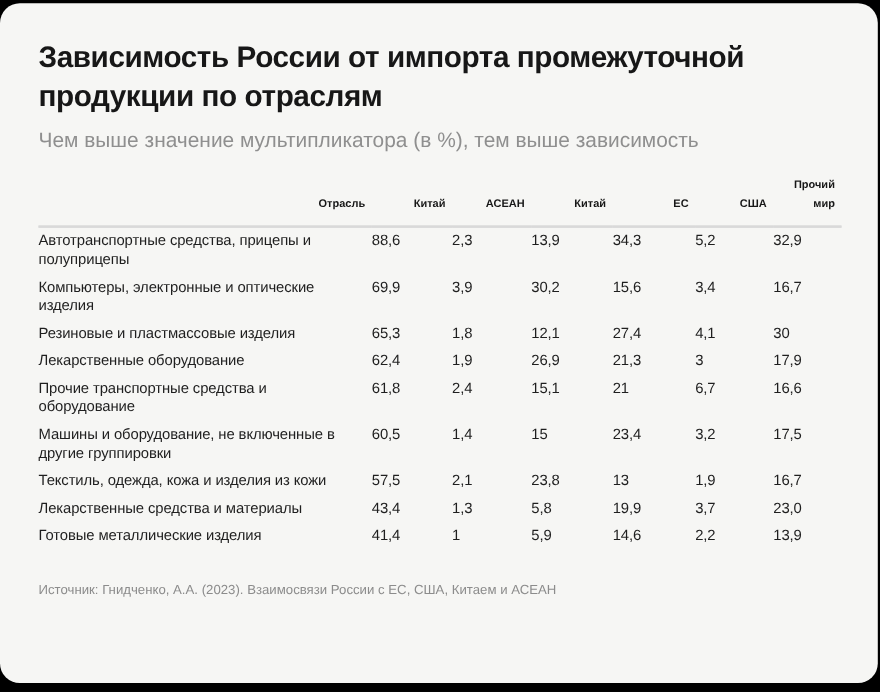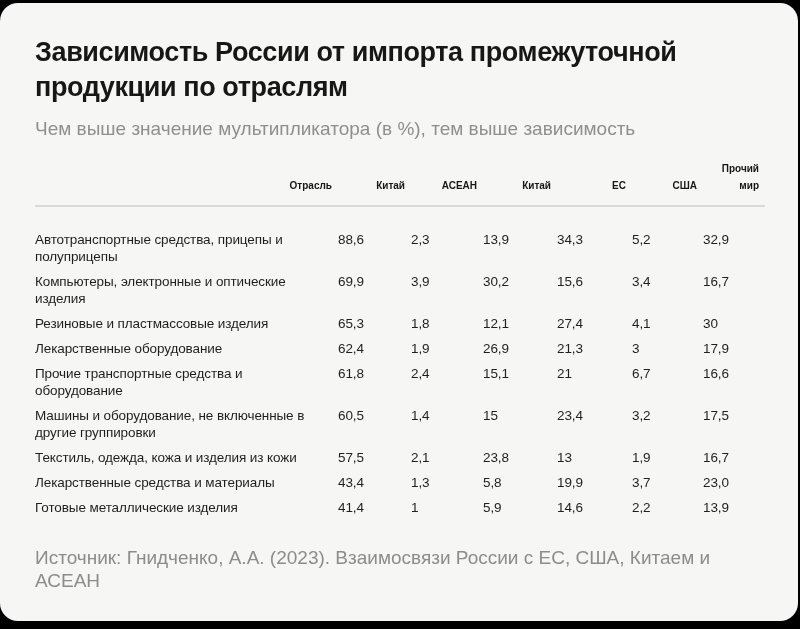--- a/index.html
+++ b/index.html
@@ -58,25 +58,25 @@
     text-align: left;
     vertical-align: top;
     font-size: 13.5px;
     line-height: 17px;
     font-weight: 400;
     color: #1f1f1f;
     padding: 4px 6px 4px 0;
     letter-spacing: -0.1px;
   }
   .dep-table tbody tr:first-child td {
-    padding-top: 24px;
+    padding-top: 3px;
   }
   .source {
     margin: 26px 0 0 0;
-    font-size: 19px;
+    font-size: 12px;
     line-height: 23px;
     color: #8c8c8c;
   }
 </style>
 </head>
 <body>
 
 <div class="card">
 
   <h1 class="title">Зависимость России от импорта промежуточной продукции по отраслям</h1>

